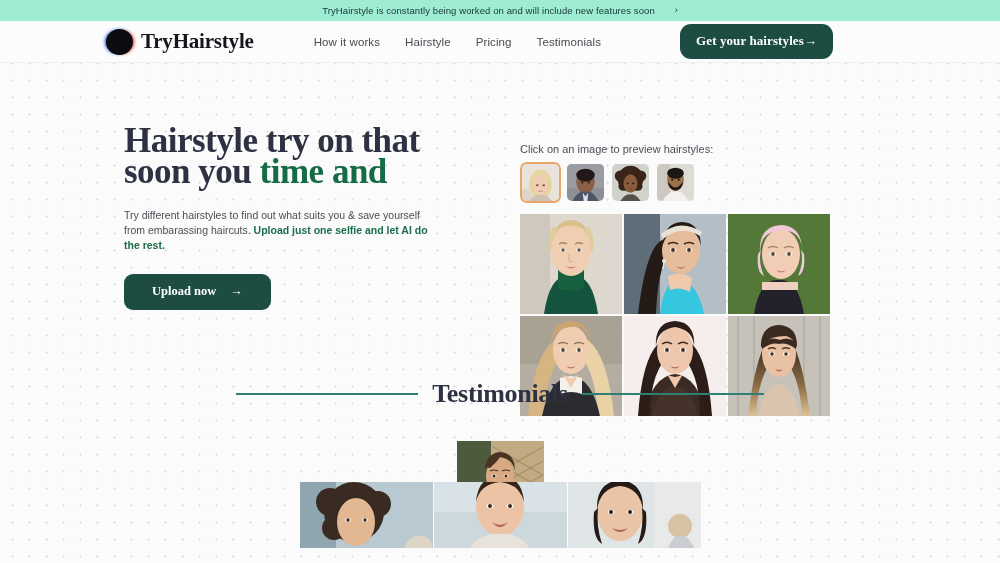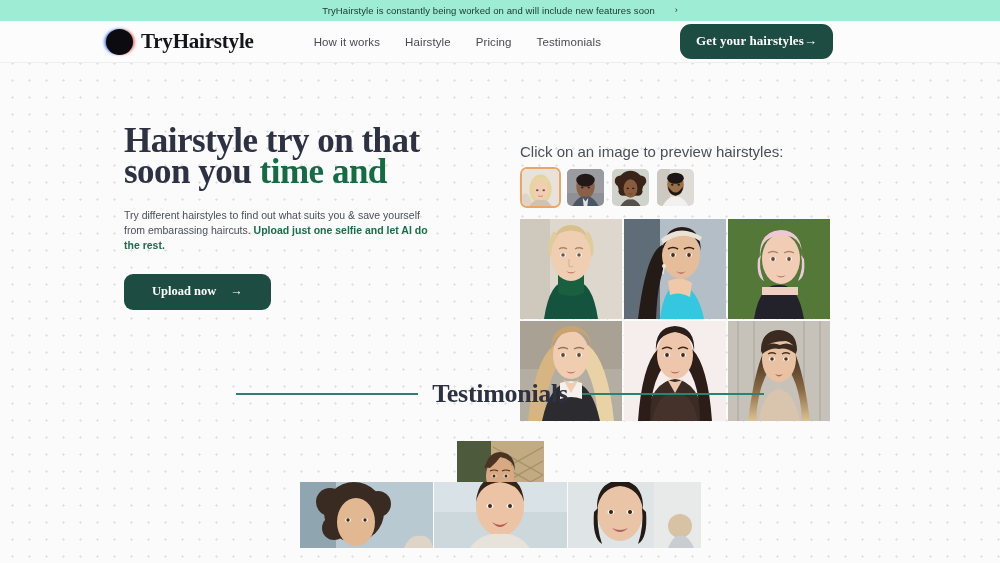--- a/index.html
+++ b/index.html
@@ -92,21 +92,21 @@
     background:#1d4d42; color:#fff; border:none;
     border-radius:9px; padding:10px 28px 11px;
     font-family:"Liberation Serif", serif;
     font-size:12.5px; font-weight:700;
     display:inline-flex; align-items:center; gap:14px;
     cursor:pointer;
   }
 
   
   .hero-right { position:absolute; left:520px; top:80px; width:315px; }
-  .preview-label { font-size:15px; color:#4b5057; margin-bottom:7px; }
+  .preview-label { font-size:11px; color:#4b5057; margin-bottom:7px; }
   .thumb-row { display:flex; gap:4px; }
   .thumb {
     width:41px; height:41px; border-radius:7px;
     overflow:hidden; cursor:pointer;
     border:2px solid transparent;
     flex:none;
   }
   .thumb.selected { border-color:#e8a765; }
   .thumb-img { width:100%; height:100%; display:block; }
 

